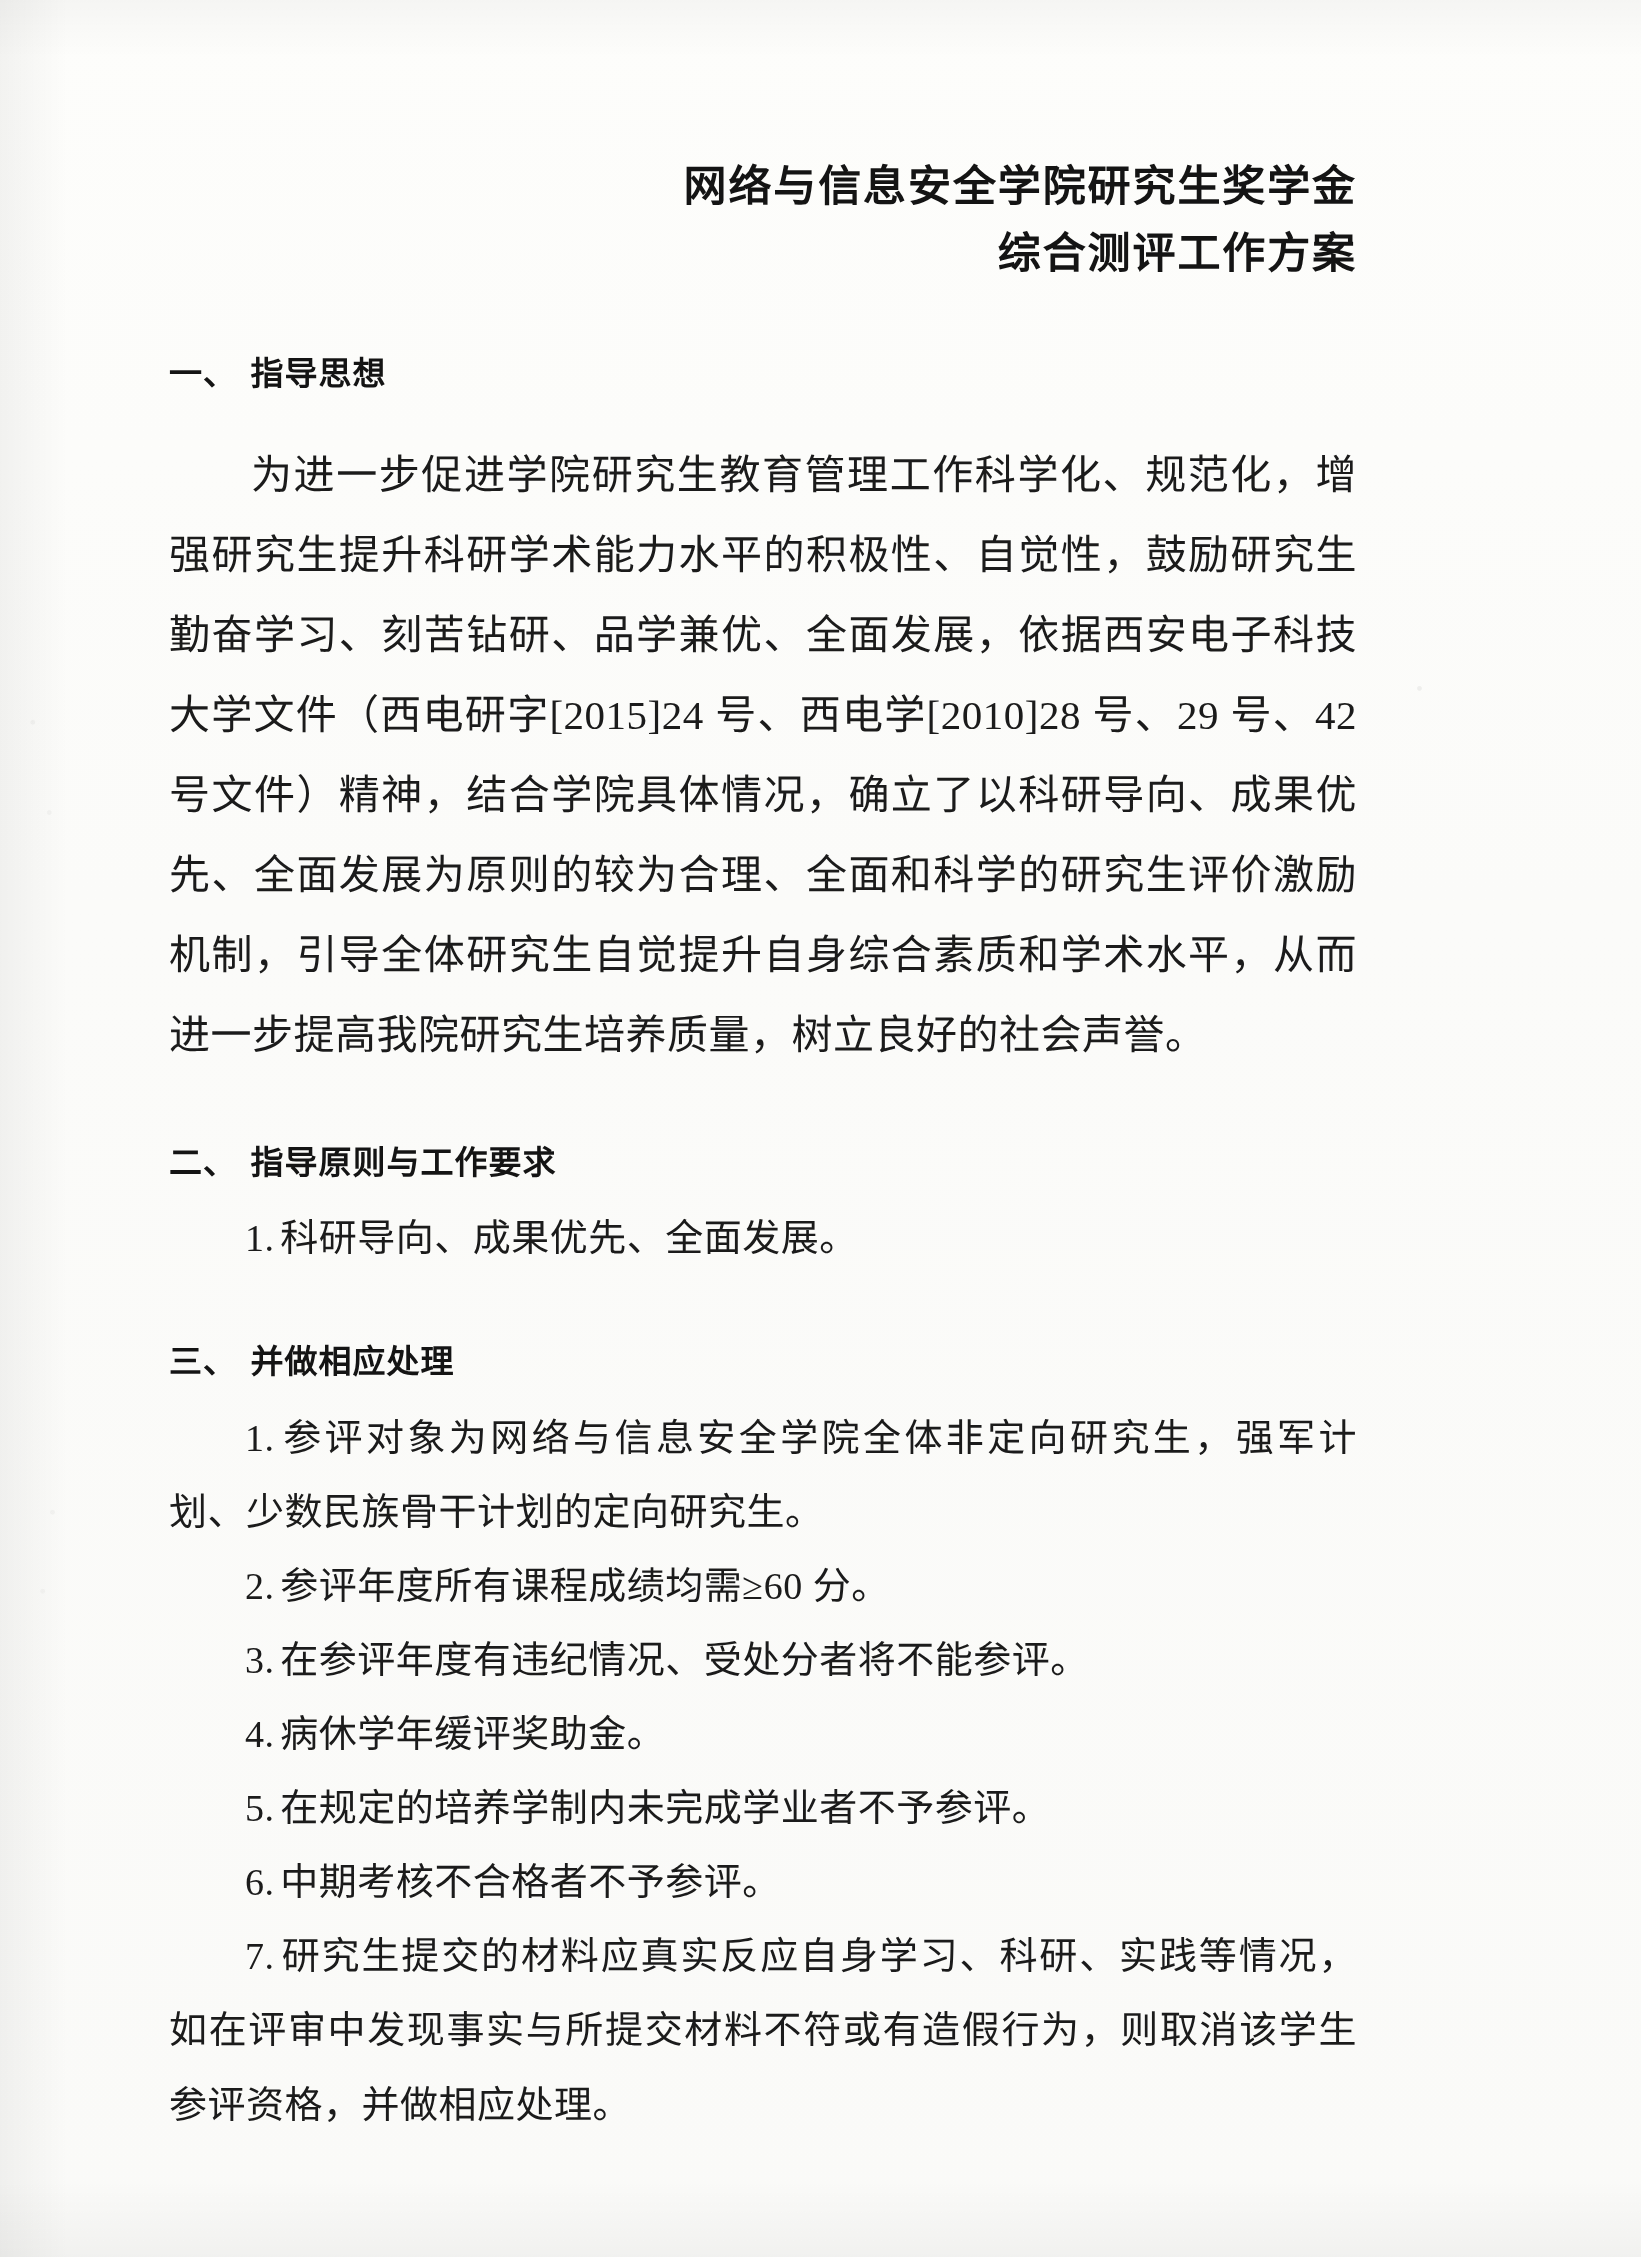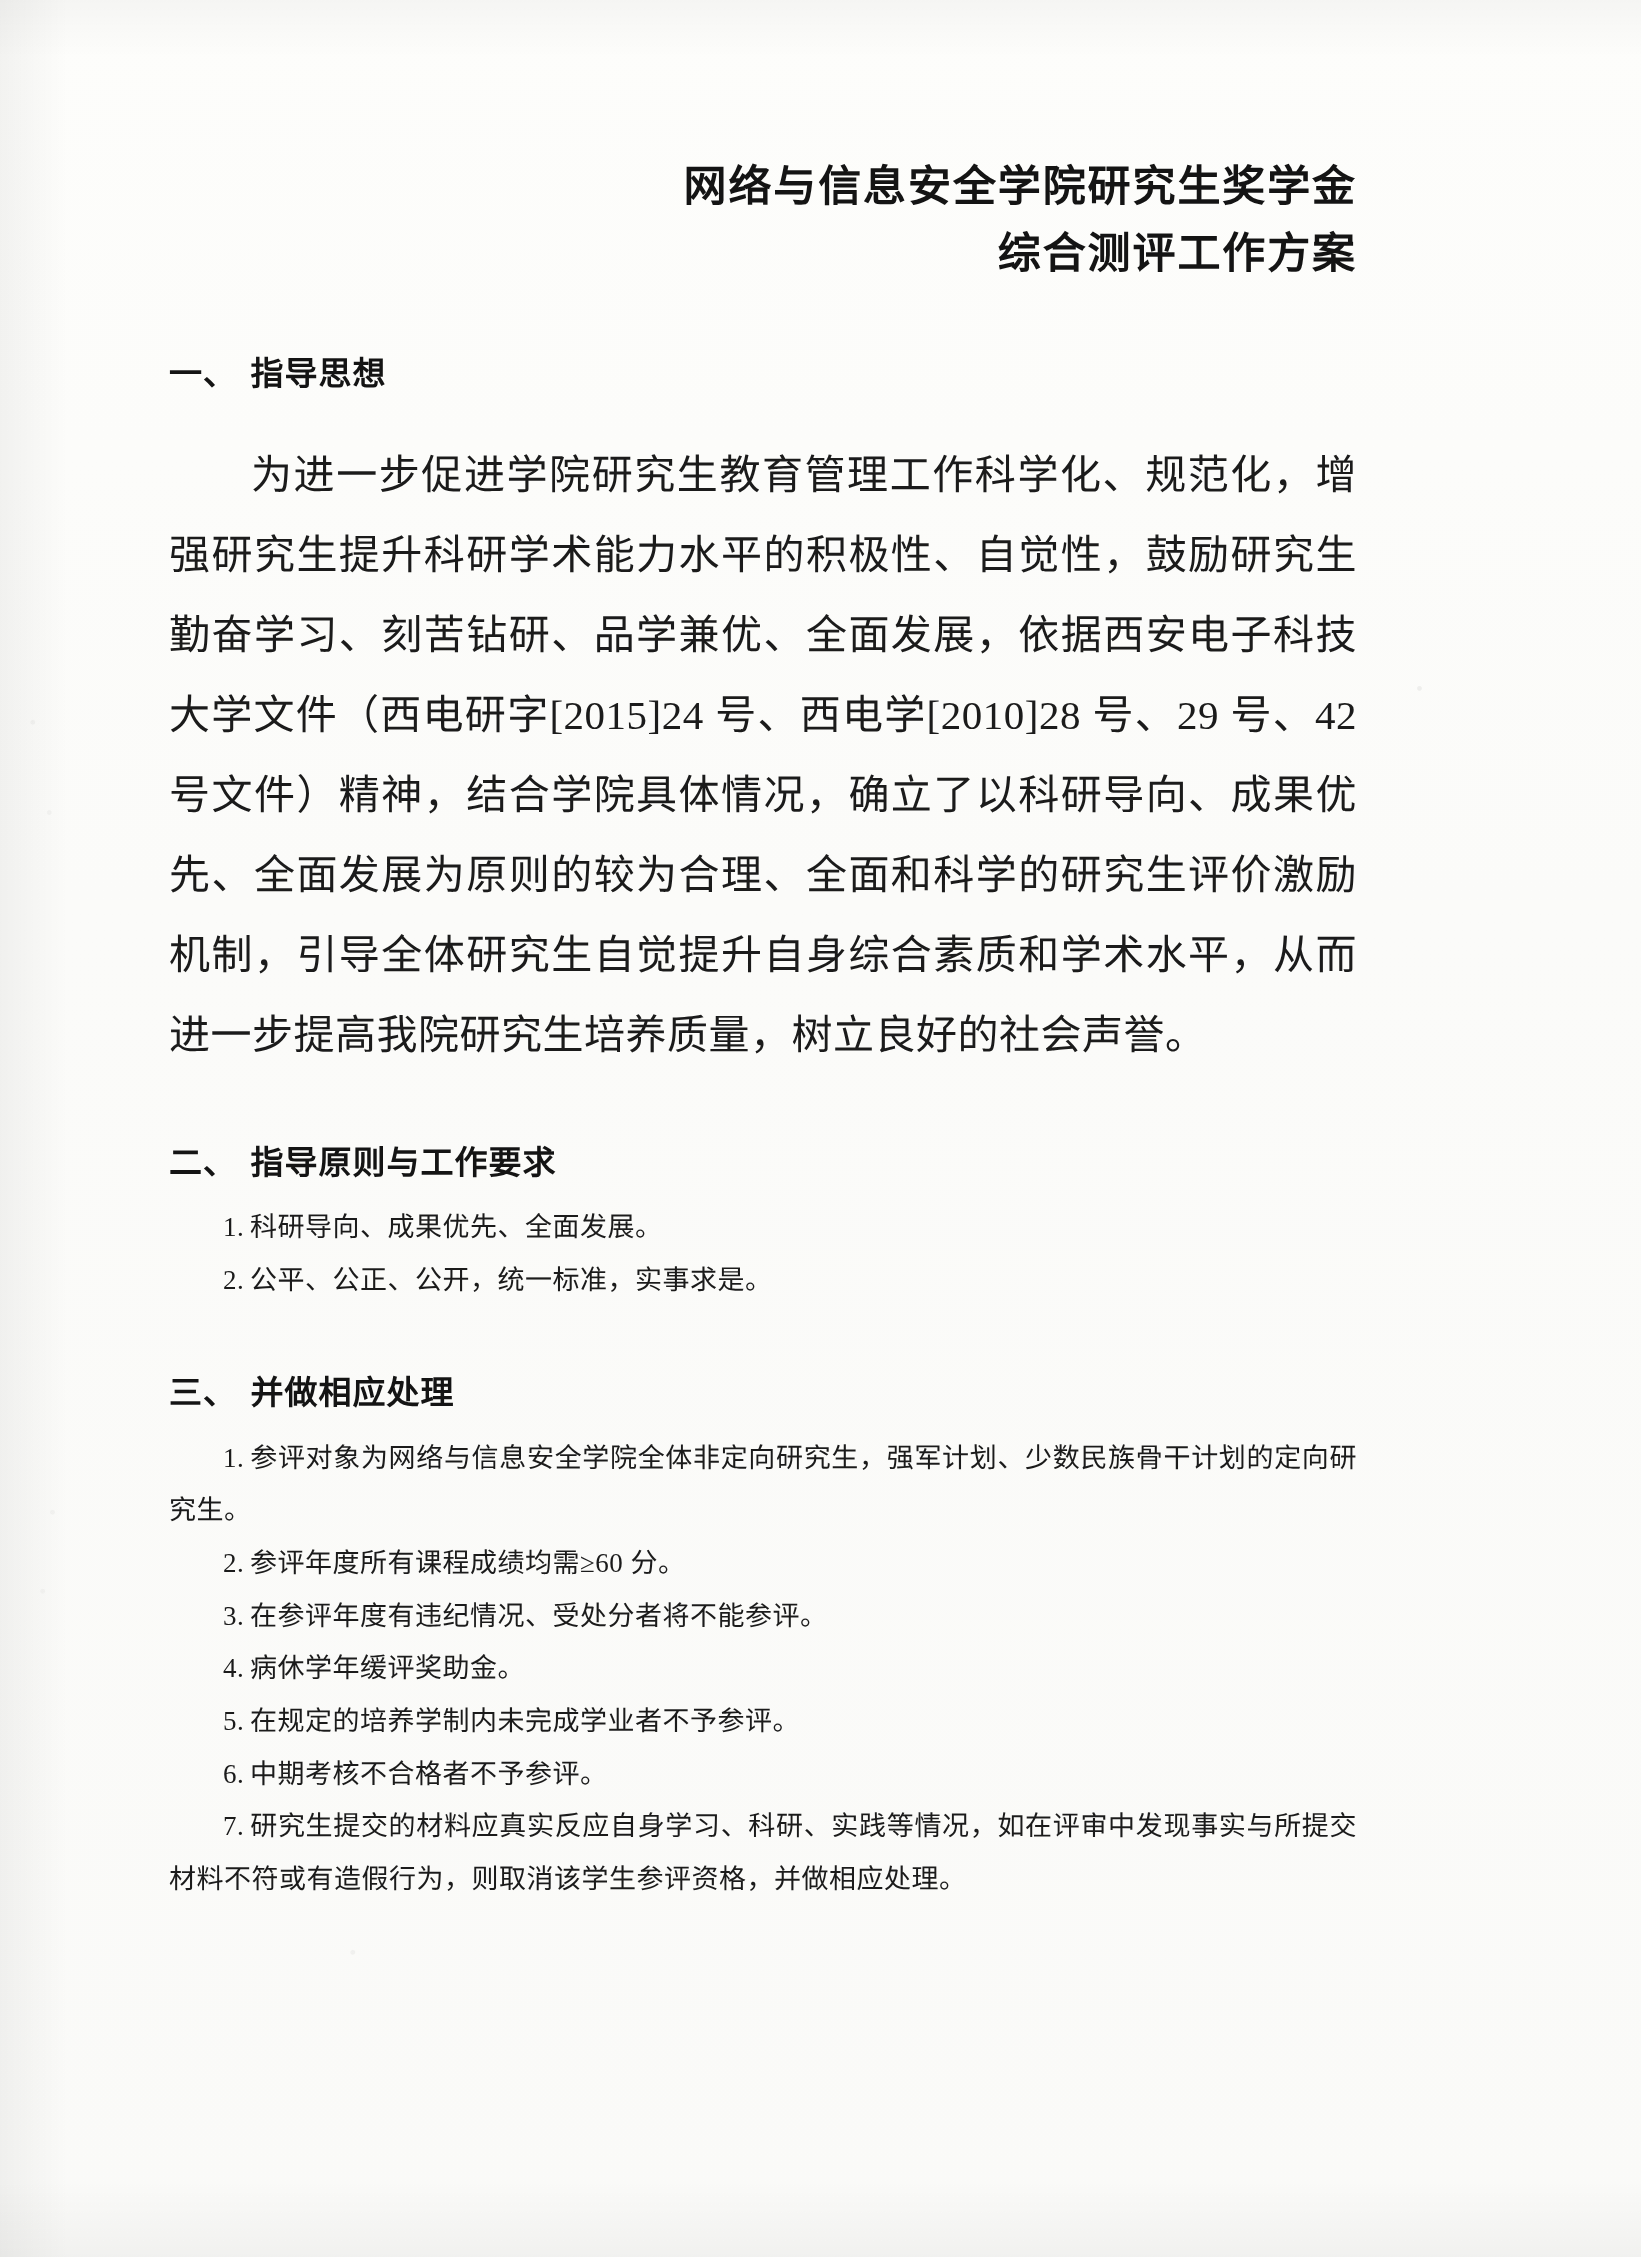--- a/index.html
+++ b/index.html
@@ -75,21 +75,21 @@
     color: #1b1b1b;
     letter-spacing: 0.5px;
   }
 
   .list {
     margin: 5.8px 0 0 0;
     padding: 0;
     list-style: none;
   }
   .list .item {
-    font-size: 27px;
+    font-size: 38px;
     line-height: 1.95;
     text-align: justify;
     text-justify: inter-ideograph;
     text-indent: 2em;
     letter-spacing: 0.5px;
   }
   .list .item .marker {
     margin-right: 5.8px;
   }
 
@@ -137,23 +137,20 @@
     </div>
 
     <div class="section">
       <div class="section-heading">
         <span class="num">二、</span><span>指导原则与工作要求</span>
       </div>
       <ul class="list">
         <li class="item">
           <span class="marker">1.</span><span>科研导向、成果优先、全面发展。</span>
         </li>
-        <li class="item">
-          <span class="marker">2.</span><span>公平、公正、公开，统一标准，实事求是。</span>
-        </li>
       </ul>
     </div>
 
     <div class="section">
       <div class="section-heading">
         <span class="num">三、</span><span>并做相应处理</span>
       </div>
       <ul class="list">
         <li class="item">
           <span class="marker">1.</span><span>参评对象为网络与信息安全学院全体非定向研究生，强军计划、少数民族骨干计划的定向研究生。</span>

